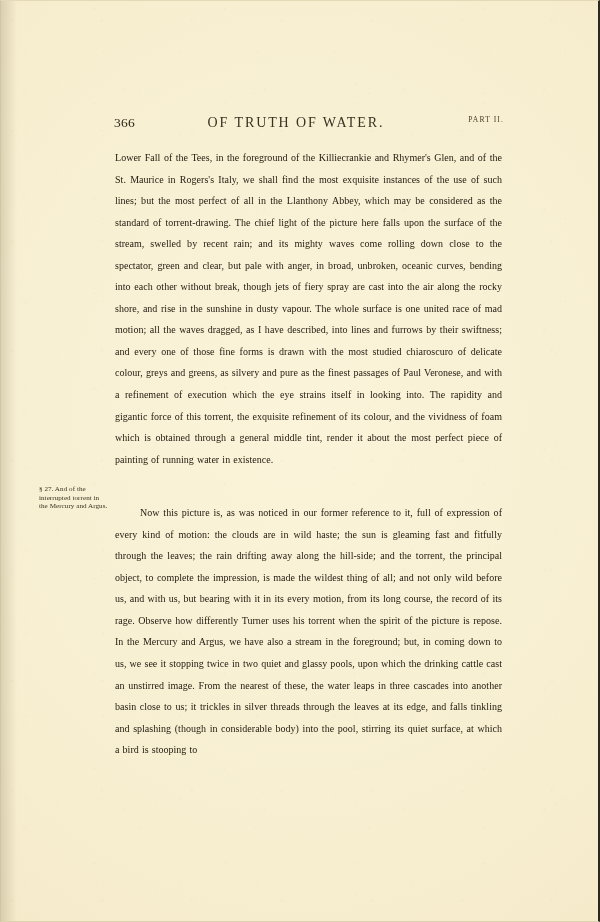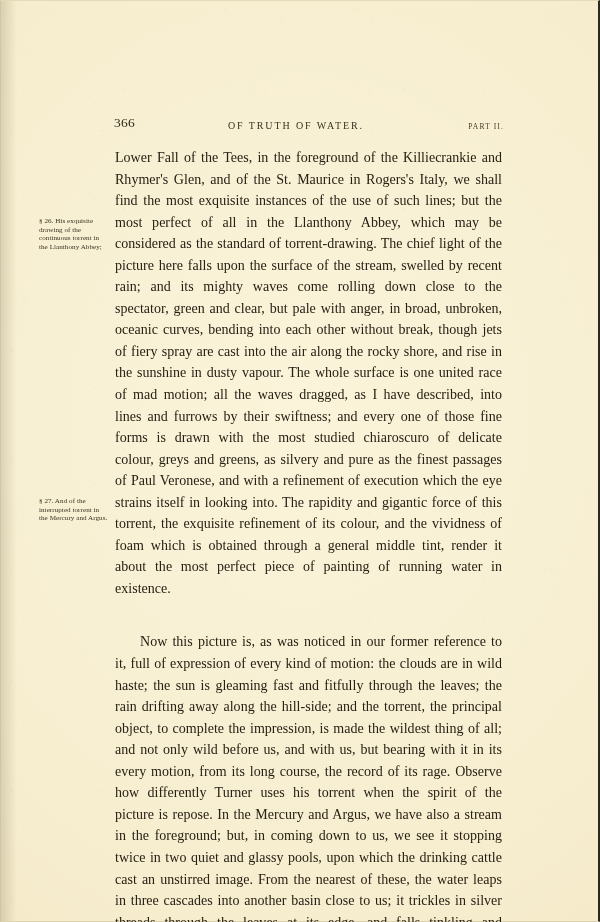--- a/index.html
+++ b/index.html
@@ -54,33 +54,33 @@
   }
 
   
   #running-head {
     position: absolute;
     left: 113px;
     top: 114px;
     width: 390px;
     height: 16px;
     display: flex;
-    align-items: flex-end;
+    align-items: flex-start;
   }
   .folio {
     font-size: 13.5px;
     letter-spacing: .3px;
     color: #2e2619;
     width: 60px;
     flex: 0 0 auto;
   }
   .head-title {
     flex: 1 1 auto;
     text-align: center;
-    font-size: 10px;
+    font-size: 14px;
     letter-spacing: 1.9px;
     color: #3a3022;
     text-transform: uppercase;
     margin-left: -28px;
   }
   .head-part {
     flex: 0 0 auto;
     width: 58px;
     text-align: right;
     font-size: 7.6px;
@@ -92,21 +92,21 @@
 
   
   #text-column {
     position: absolute;
     left: 114px;
     top: 146px;
     width: 387px;
   }
   .para {
     margin: 0;
-    font-size: 14px;
+    font-size: 10px;
     line-height: 21.55px;
     text-align: justify;
     text-align-last: left;
     color: #272014;
     letter-spacing: .02px;
     word-spacing: .6px;
     -webkit-font-smoothing: antialiased;
   }
   .para + .para { text-indent: 25px; margin-top: 32px; }
 
@@ -115,37 +115,36 @@
     position: absolute;
     left: 38px;
     width: 70px;
     font-size: 7.1px;
     line-height: 8.6px;
     text-align: left;
     color: #3b3122;
     letter-spacing: .05px;
   }
   #side-note-26 { top: 216px; }
-  #side-note-27 { top: 496px; }
+  #side-note-27 { top: 484px; }
 </style>
 </head>
 <body>
 
 <div id="page">
 
   <div id="grain"></div>
   <div id="gutter"></div>
 
   <div id="running-head">
     <span class="folio">366</span>
     <span class="head-title">OF TRUTH OF WATER.</span>
     <span class="head-part">PART II.</span>
   </div>
 
-  <div class="side-note" id="side-note-26">§ 26. His exquisite drawing of the continuous torrent in the Llanthony Abbey;</div>
 
   <div class="side-note" id="side-note-27">§ 27. And of the interrupted torrent in the Mercury and Argus.</div>
 
   <div id="text-column">
     <p class="para">Lower Fall of the Tees, in the foreground of the Killiecrankie and Rhymer's Glen, and of the St. Maurice in Rogers's Italy, we shall find the most exquisite instances of the use of such lines; but the most perfect of all in the Llanthony Abbey, which may be considered as the standard of torrent-drawing. The chief light of the picture here falls upon the surface of the stream, swelled by recent rain; and its mighty waves come rolling down close to the spectator, green and clear, but pale with anger, in broad, unbroken, oceanic curves, bending into each other without break, though jets of fiery spray are cast into the air along the rocky shore, and rise in the sunshine in dusty vapour. The whole surface is one united race of mad motion; all the waves dragged, as I have described, into lines and furrows by their swiftness; and every one of those fine forms is drawn with the most studied chiaroscuro of delicate colour, greys and greens, as silvery and pure as the finest passages of Paul Veronese, and with a refinement of execution which the eye strains itself in looking into. The rapidity and gigantic force of this torrent, the exquisite refinement of its colour, and the vividness of foam which is obtained through a general middle tint, render it about the most perfect piece of painting of running water in existence.</p>
     <p class="para">Now this picture is, as was noticed in our former reference to it, full of expression of every kind of motion: the clouds are in wild haste; the sun is gleaming fast and fitfully through the leaves; the rain drifting away along the hill-side; and the torrent, the principal object, to complete the impression, is made the wildest thing of all; and not only wild before us, and with us, but bearing with it in its every motion, from its long course, the record of its rage. Observe how differently Turner uses his torrent when the spirit of the picture is repose. In the Mercury and Argus, we have also a stream in the foreground; but, in coming down to us, we see it stopping twice in two quiet and glassy pools, upon which the drinking cattle cast an unstirred image. From the nearest of these, the water leaps in three cascades into another basin close to us; it trickles in silver threads through the leaves at its edge, and falls tinkling and splashing (though in considerable body) into the pool, stirring its quiet surface, at which a bird is stooping to</p>
   </div>
 
 </div>
 

